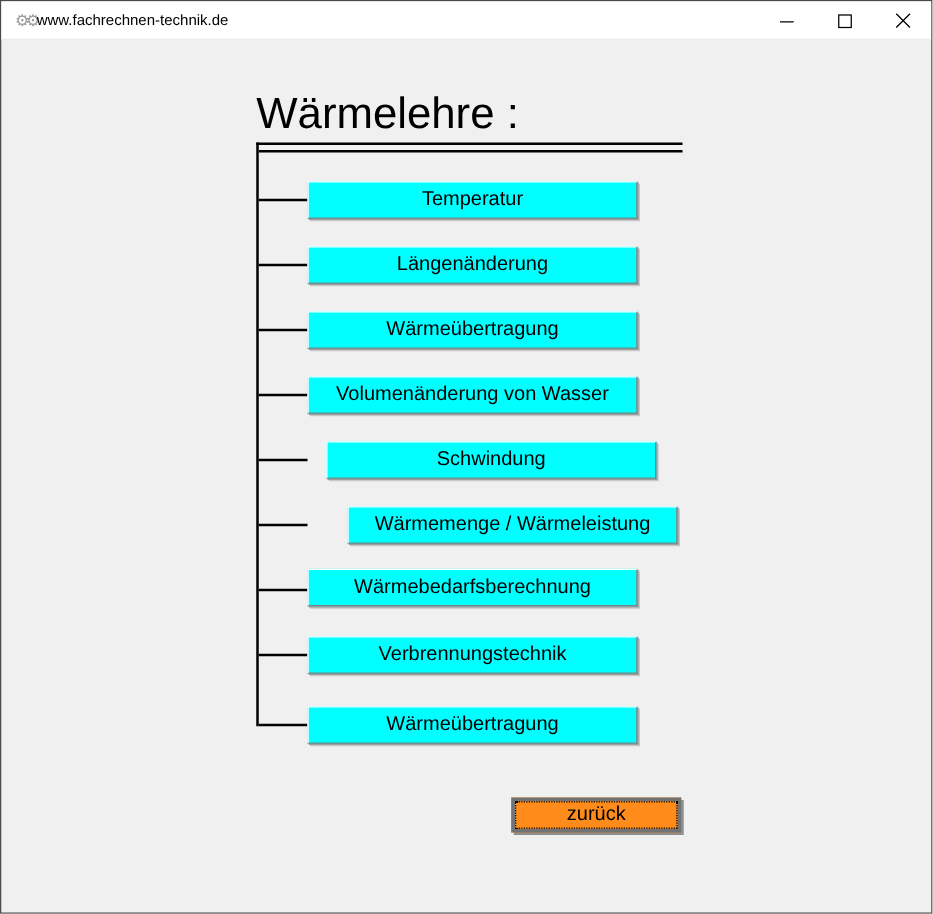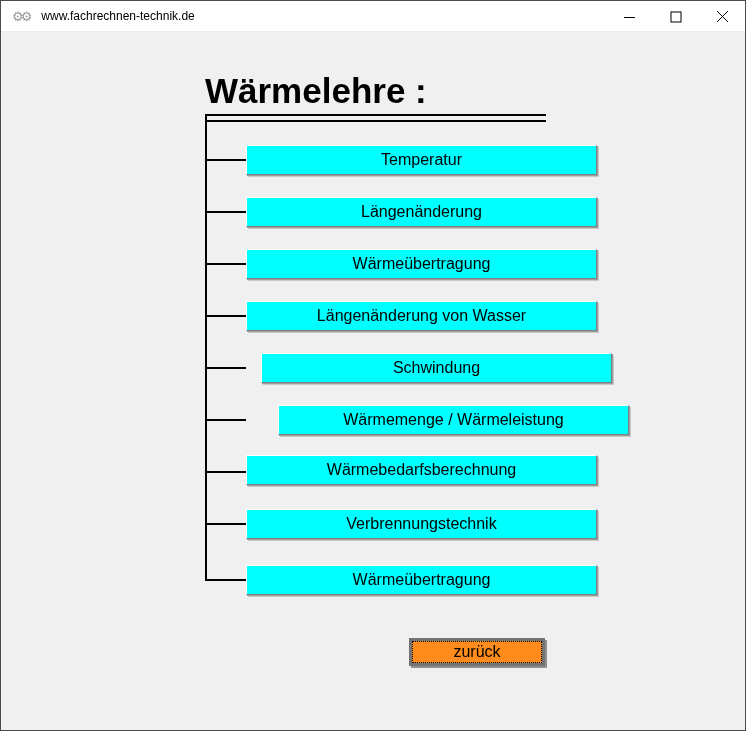--- a/index.html
+++ b/index.html
@@ -20,49 +20,48 @@
   }
   .app-icon{
     margin-left:11px;
     color:#9a9a9a;
     font-size:13px;
     letter-spacing:-3px;
     line-height:1;
     user-select:none;
   }
   .title-text{
-    margin-left:12px;
     font-size:12px;
     color:#000;
     white-space:nowrap;
   }
   .win-controls{
     position:absolute;right:0;top:0;height:31px;
     display:flex;
   }
   .win-btn{
     width:46px;height:31px;
     display:flex;align-items:center;justify-content:center;
     background:transparent;border:none;padding:0;cursor:default;
   }
   .win-btn svg{display:block;}
 
   .page-title{
     position:absolute;left:204px;top:70px;
     font-size:35px;
-    font-weight:700;
+    font-weight:400;
     color:#000;
     white-space:nowrap;
   }
   .hline{position:absolute;height:2px;background:#000;}
   .vline{position:absolute;width:2px;background:#000;}
 
   .menu-btn{
     position:absolute;
-    left:245px;width:351px;height:30px;
+    left:245px;width:264px;height:30px;
     background:#00FFFF;
     border:1px solid #808080;
     border-top-color:#ffffff;
     border-left-color:#ffffff;
     box-shadow:1px 1px 0 #9e9e9e, 2px 2px 0 #c8c8c8;
     display:flex;align-items:center;justify-content:center;
     font-size:16px;color:#000;
     padding:0;cursor:pointer;
     white-space:nowrap;
   }
@@ -119,21 +118,21 @@
   <div class="hline" style="left:206px;top:314px;width:39px;"></div>
   <div class="hline" style="left:206px;top:366px;width:39px;"></div>
   <div class="hline" style="left:206px;top:418px;width:39px;"></div>
   <div class="hline" style="left:206px;top:470px;width:39px;"></div>
   <div class="hline" style="left:206px;top:522px;width:39px;"></div>
   <div class="hline" style="left:206px;top:578px;width:39px;"></div>
 
   <button class="menu-btn" style="top:144px;">Temperatur</button>
   <button class="menu-btn" style="top:196px;">Längenänderung</button>
   <button class="menu-btn" style="top:248px;">Wärmeübertragung</button>
-  <button class="menu-btn" style="top:300px;">Längenänderung von Wasser</button>
+  <button class="menu-btn" style="top:300px;">Volumenänderung von Wasser</button>
   <button class="menu-btn" style="top:352px;margin-left:15px;">Schwindung</button>
   <button class="menu-btn" style="top:404px;margin-left:32px;">Wärmemenge / Wärmeleistung</button>
   <button class="menu-btn" style="top:433px;margin-top:21px;">Wärmebedarfsberechnung</button>
   <button class="menu-btn" style="top:564px;">Wärmeübertragung</button>
   <button class="menu-btn" style="top:508px;">Verbrennungstechnik</button>
 
   <button class="back-btn">zurück</button>
 
 </div>
 

